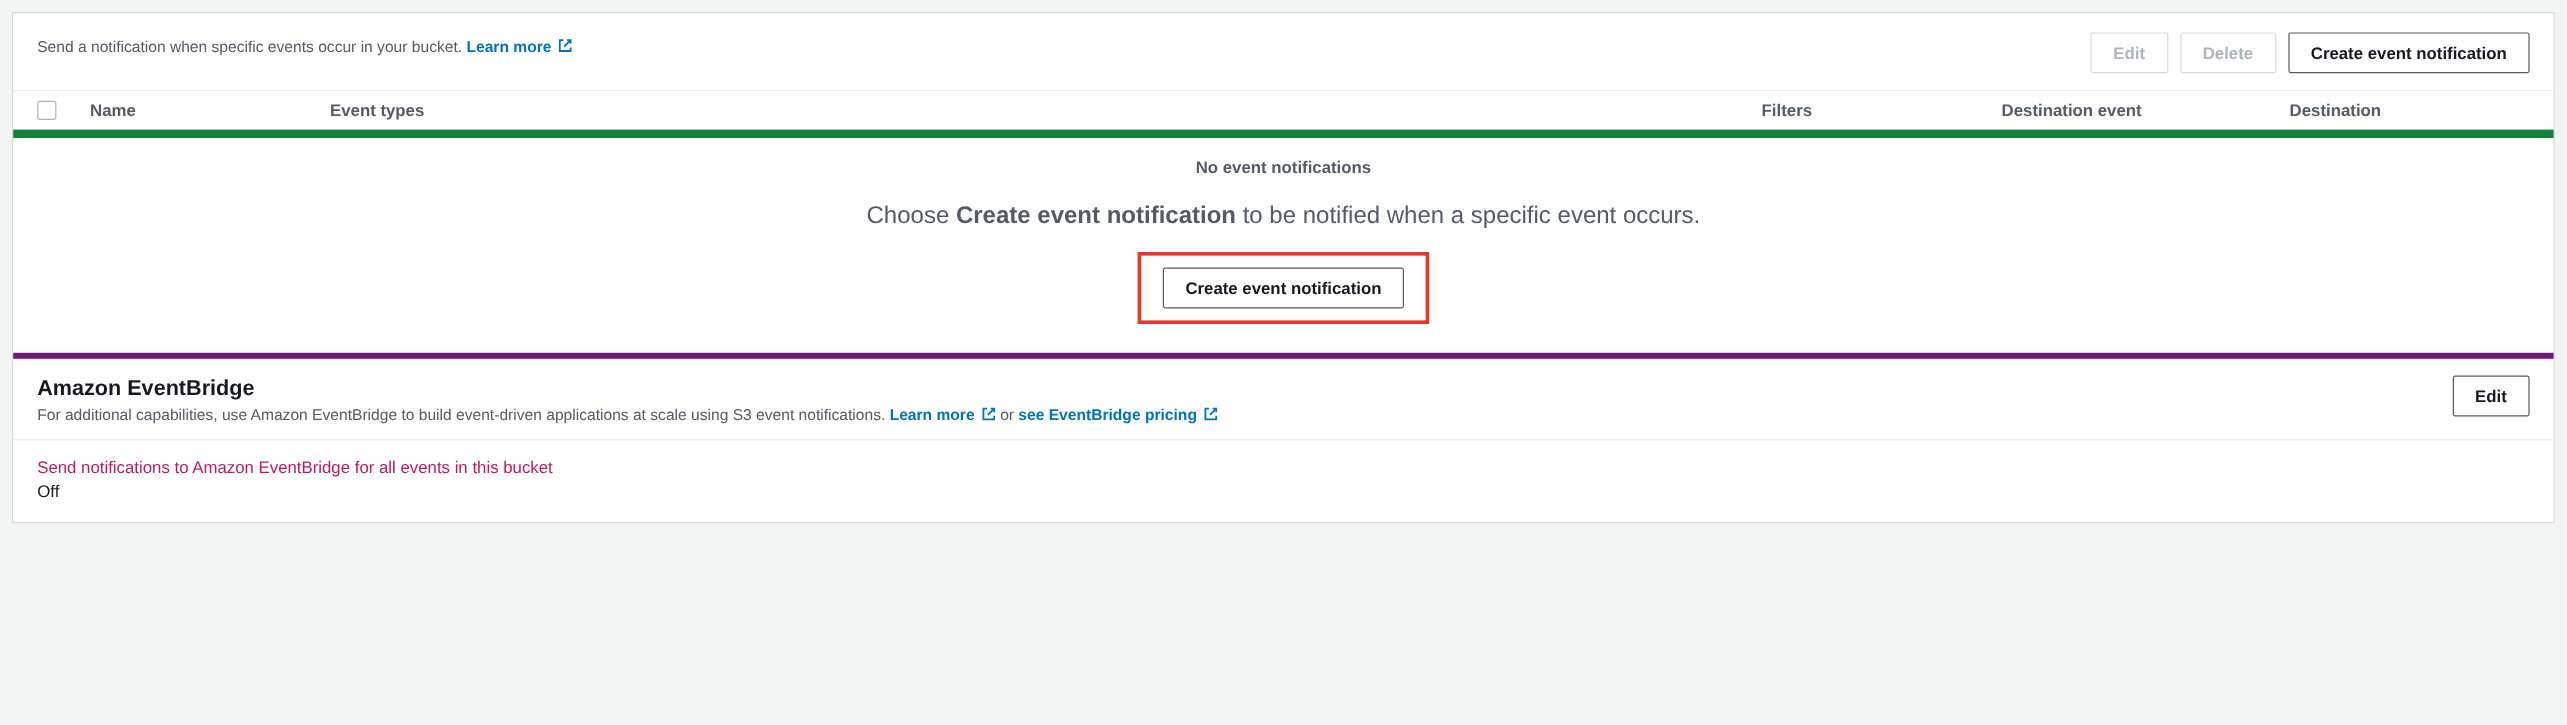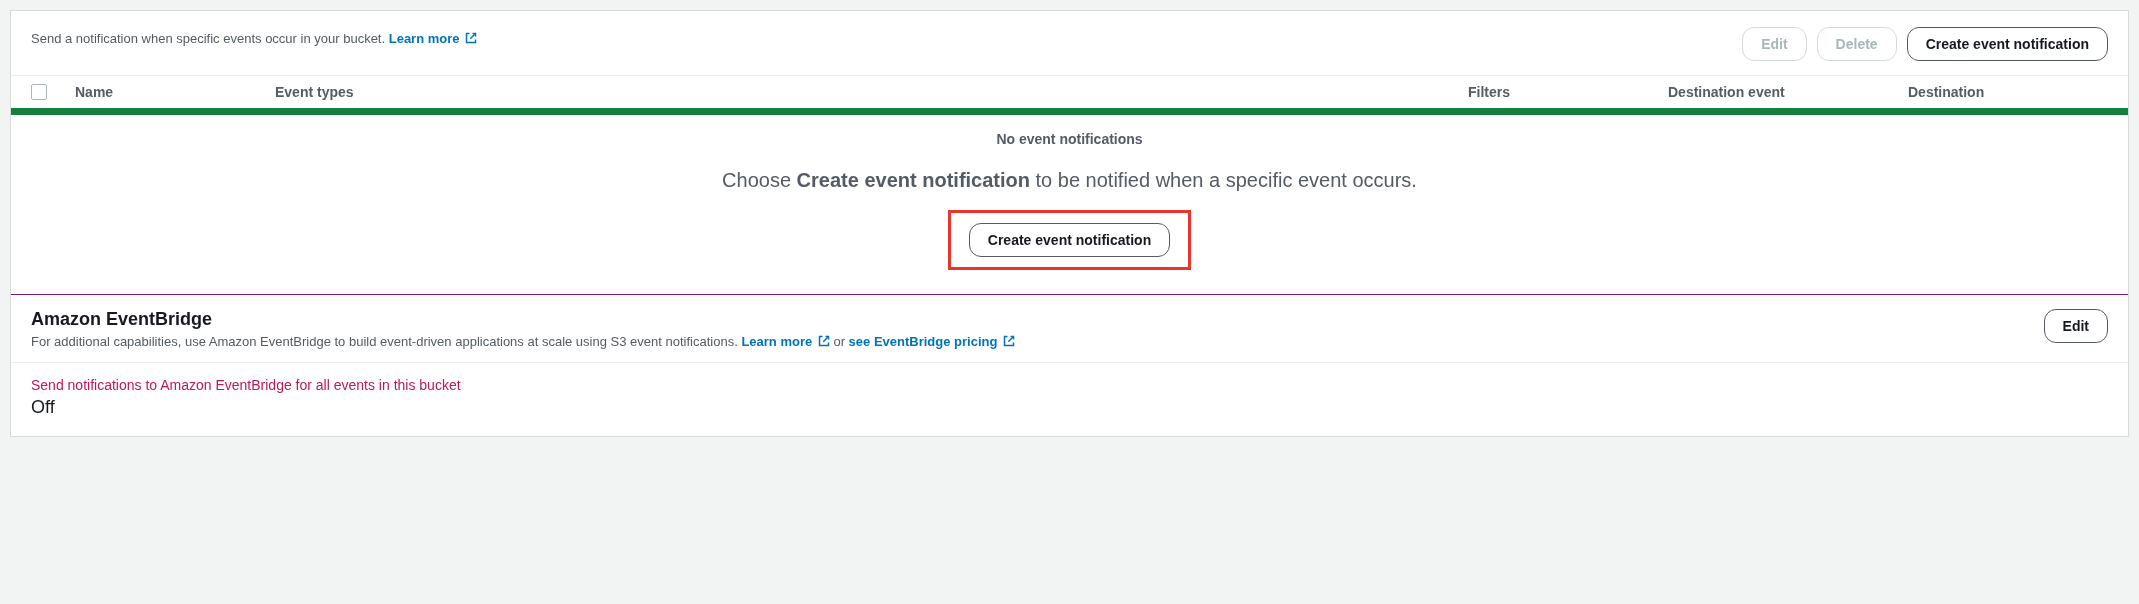--- a/index.html
+++ b/index.html
@@ -63,21 +63,21 @@
       align-items: center;
     }
     .btn {
       font-family: inherit;
       font-size: 14px;
       font-weight: 700;
       padding: 6px 18px;
       border: 1px solid #545b64;
       background: #fff;
       color: #16191f;
-      border-radius: 12px;
+      border-radius: 2px;
       cursor: pointer;
       line-height: 20px;
     }
     .btn:disabled {
       border-color: #d5dbdb;
       color: #aab7b8;
       cursor: default;
     }
     .table-header {
       display: flex;
@@ -136,21 +136,21 @@
     }
     .panel-body {
       padding: 14px 20px 18px 20px;
     }
     .body-label {
       font-size: 14px;
       color: #be185d;
       margin-bottom: 4px;
     }
     .body-value {
-      font-size: 18px;
+      font-size: 14px;
       color: #16191f;
     }
     .eb-header-row {
       display: flex;
       justify-content: space-between;
       align-items: flex-start;
       padding: 14px 20px 12px 20px;
     }
     svg.ext {
       width: 12px;
@@ -198,21 +198,21 @@
   <div class="empty-area">
     <div class="empty-title">No event notifications</div>
     <div class="empty-desc">
       <span>Choose </span><b>Create event notification</b><span> to be notified when a specific event occurs.</span>
     </div>
     <div class="highlight-box">
       <button class="btn">Create event notification</button>
     </div>
   </div>
 
-  <div style="border-top:1px solid #701a75">
+  <div style="border-top:5px solid #701a75">
     <div class="eb-header-row">
       <div class="panel-title-group">
         <div class="panel-title">
           <span>Amazon EventBridge</span>
         </div>
         <div class="panel-desc">
           <span>For additional capabilities, use Amazon EventBridge to build event-driven applications at scale using S3 event notifications.</span>
           <a class="link">
             <span>Learn more</span>
             <span class="ext-icon">

